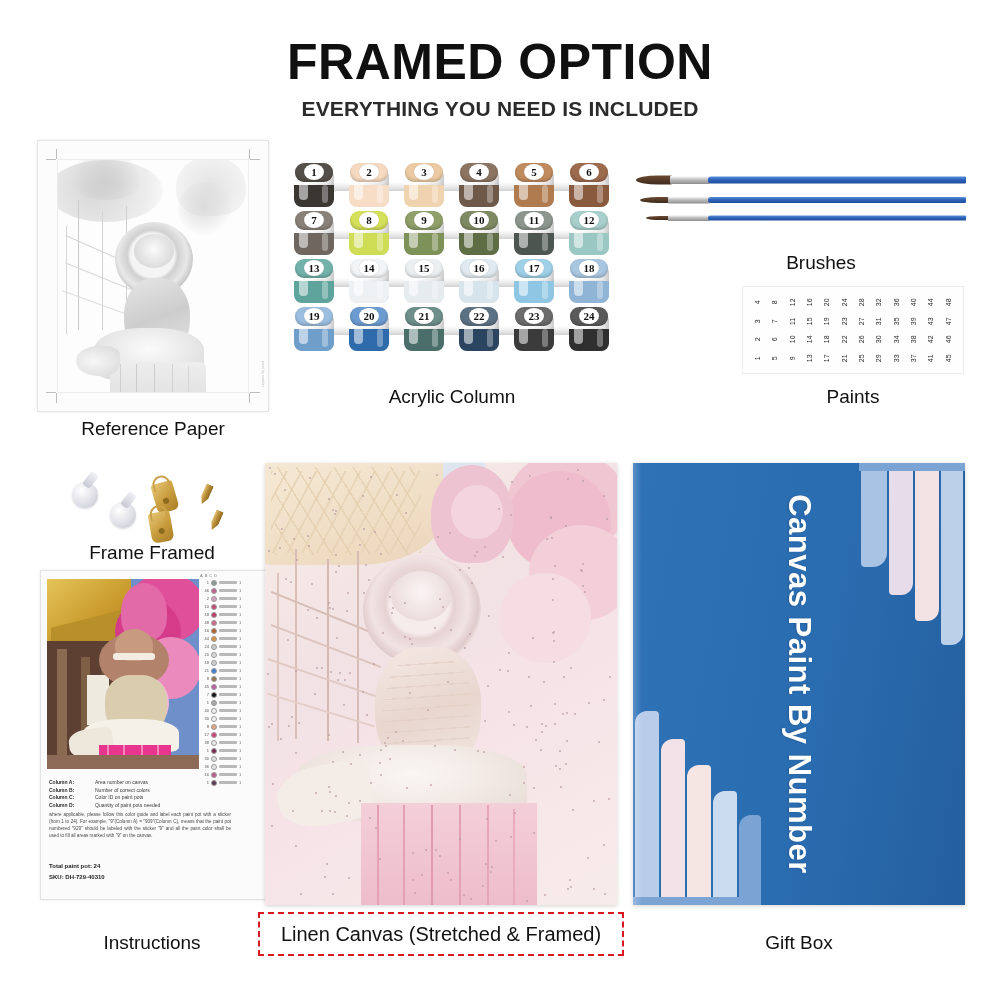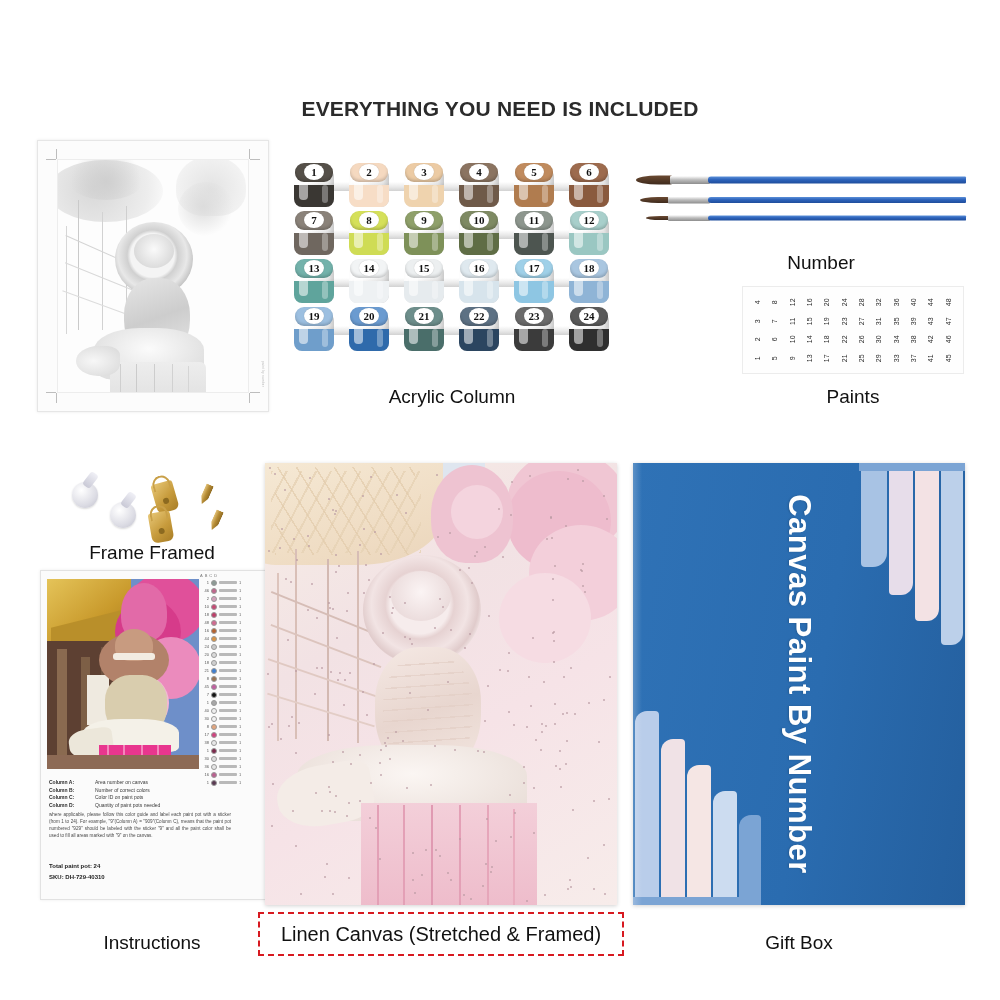--- a/index.html
+++ b/index.html
@@ -222,20 +222,21 @@
   .gb-edge {
     position: absolute; left: 0; top: 0; width: 9px; height: 442px;
     background: linear-gradient(90deg, rgba(255,255,255,.22), rgba(255,255,255,0));
   }
 </style>
 </head>
 <body>
 
 <div class="page">
 
+  <div class="title">FRAMED OPTION</div>
   <div class="subtitle">EVERYTHING YOU NEED IS INCLUDED</div>
 
   <div class="refpaper">
     <div class="cropmark" style="left:18px;top:8px;width:1px;height:10px;"></div>
     <div class="cropmark" style="left:8px;top:18px;width:10px;height:1px;"></div>
     <div class="cropmark" style="right:18px;top:8px;width:1px;height:10px;"></div>
     <div class="cropmark" style="right:8px;top:18px;width:10px;height:1px;"></div>
     <div class="cropmark" style="left:18px;bottom:8px;width:1px;height:10px;"></div>
     <div class="cropmark" style="left:8px;bottom:18px;width:10px;height:1px;"></div>
     <div class="cropmark" style="right:18px;bottom:8px;width:1px;height:10px;"></div>
@@ -269,20 +270,21 @@
       <div class="sk" style="left:62px;top:204px;width:1.2px;height:58px;border-radius:0;background:#cfcfcf;"></div>
       <div class="sk" style="left:78px;top:204px;width:1.2px;height:60px;border-radius:0;background:#cbcbcb;"></div>
       <div class="sk" style="left:96px;top:204px;width:1.2px;height:60px;border-radius:0;background:#cdcdcd;"></div>
       <div class="sk" style="left:114px;top:204px;width:1.2px;height:58px;border-radius:0;background:#d1d1d1;"></div>
       <div class="sk" style="left:130px;top:206px;width:1.2px;height:54px;border-radius:0;background:#d5d5d5;"></div>
 
       <div class="sk" style="left:18px;top:186px;width:44px;height:30px;border-radius:50% 30% 40% 50%;background:radial-gradient(ellipse at 40% 50%,#f7f7f7,#dedede 80%);"></div>
     </div>
     <div class="ref-side-text">paint by number</div>
   </div>
+  <div class="caption" style="left:37px; top:418px; width:232px;">Reference Paper</div>
 
   <div class="paints" id="paints-root">
       <div class="pot-row" style="top: 0px;">
         <div class="pot-rod"></div>
         <div class="pot" style="left: 0px;">
           <div class="pot-body" style="background:linear-gradient(90deg,rgba(255,255,255,.72),rgba(255,255,255,.2) 40%,rgba(0,0,0,.1));">
             <div class="pot-liquid" style="background:#3a3733;"></div>
             <div class="pot-gloss"></div>
             <div class="pot-gloss2"></div>
           </div>
@@ -543,21 +545,21 @@
       <div class="brush-tip" style="left:4px;width:30px;height:6px;border-radius:60% 8% 8% 60%/50% 50% 50% 50%;"></div>
       <div class="brush-ferrule" style="left:32px; width:42px; height:7px;"></div>
       <div class="brush-handle" style="left:72px; width:258px; height:6px;"></div>
     </div>
     <div class="brush" style="left:0; top:44px; width:330px;">
       <div class="brush-tip" style="left:10px;width:24px;height:4px;border-radius:60% 6% 6% 60%/50% 50% 50% 50%;"></div>
       <div class="brush-ferrule" style="left:32px; width:42px; height:6px;"></div>
       <div class="brush-handle" style="left:72px; width:258px; height:5px;"></div>
     </div>
   </div>
-  <div class="caption" style="left:756px; top:252px; width:130px;">Number</div>
+  <div class="caption" style="left:756px; top:252px; width:130px;">Brushes</div>
 
   <div class="sticker">
     <div class="st-grid" id="sticker-grid">
         <div class="st-cell">4</div>
         <div class="st-cell">8</div>
         <div class="st-cell">12</div>
         <div class="st-cell">16</div>
         <div class="st-cell">20</div>
         <div class="st-cell">24</div>
         <div class="st-cell">28</div>

